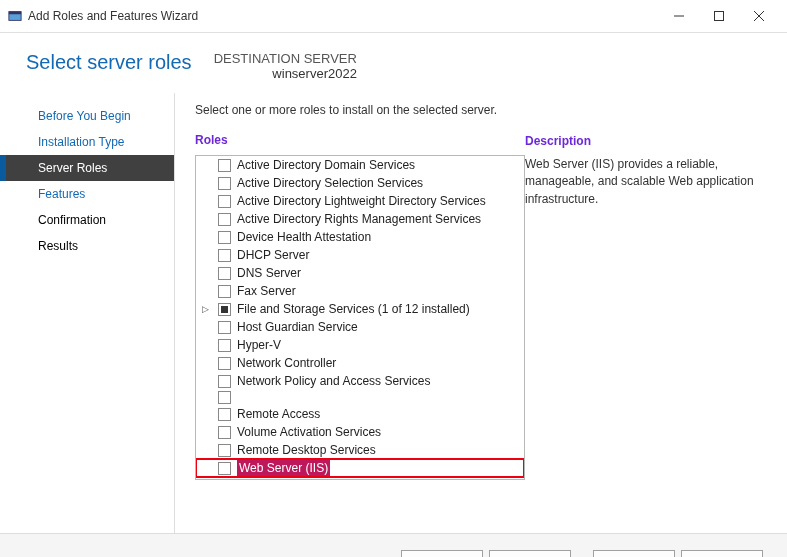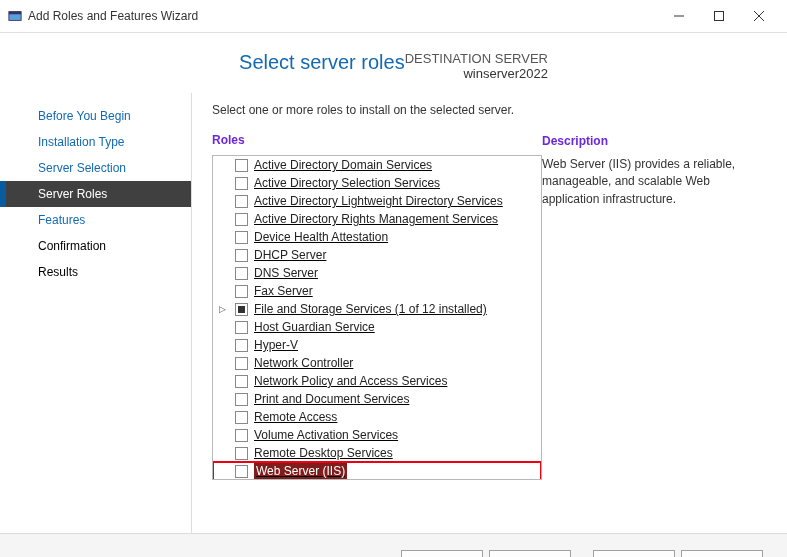--- a/index.html
+++ b/index.html
@@ -4,51 +4,51 @@
   <style>
     * { margin: 0; padding: 0; box-sizing: border-box; font-family: "Segoe UI", Arial, sans-serif; }
     body { width: 787px; height: 557px; background: #fff; overflow: hidden; font-size: 12px; }
     
     .titlebar { height: 30px; border-bottom: 1px solid #e0e0e0; display: flex; align-items: center; padding: 16px 8px; }
     .title-icon { width: 14px; height: 14px; margin-right: 6px; }
     .title-text { font-size: 12px; color: #333; flex: 1; }
     .win-btn { width: 40px; height: 28px; display: flex; align-items: center; justify-content: center; color: #555; cursor: pointer; }
     .win-btn svg { width: 10px; height: 10px; }
     
-    .header { padding: 18px 26px 12px 26px; display: flex; justify-content: center; align-items: flex-start; }
+    .header { padding: 18px 26px 12px 26px; display: flex; justify-content: flex-start; align-items: flex-start; gap: 22px; }
     .page-title { font-size: 20px; font-weight: 300; color: #1369b3; }
     .dest-block { text-align: right; font-size: 13px; }
     .dest-label { color: #555; }
     .dest-server { color: #333; }
     
     .body { display: flex; height: 440px; }
     
-    .sidebar { width: 192px; padding-top: 10px; border-right: 1px solid #ddd; margin-right: 0; }
+    .sidebar { width: 175px; padding-top: 10px; border-right: 1px solid #ddd; margin-right: 0; }
     .nav-item { padding: 4px 0 4px 38px; font-size: 12px; color: #1369b3; cursor: pointer; line-height: 18px; }
     .nav-item.active { background: #404040; color: #fff; padding-left: 32px; border-left: 6px solid #0a5a9e; }
     .nav-item.disabled { color: #000000; cursor: default; }
     
     .main { flex: 1; padding: 10px 22px 0 20px; display: flex; }
     .left-col { width: 330px; }
     .instruction { font-size: 12px; color: #333; margin-bottom: 16px; }
     .section-head { font-size: 12px; font-weight: 600; margin-bottom: 8px; color: #6d28d9; }
     
     .roles-box { border: 1px solid #b8b8b8; height: 325px; position: relative; background: #fff; }
     .roles-scroll { height: 100%; overflow-y: scroll; }
     .roles-scroll::-webkit-scrollbar { width: 17px; }
     .roles-scroll::-webkit-scrollbar-track { background: #f0f0f0; }
     .roles-scroll::-webkit-scrollbar-thumb { background: #c0c0c0; }
     .roles-scroll::-webkit-scrollbar-button { background: #f0f0f0; height: 17px; }
     
-    .role-row { display: flex; align-items: center; padding: 1px 6px 1px 22px; font-size: 12px; line-height: 16px; position: relative; text-decoration: underline; }
+    .role-row { display: flex; align-items: center; padding: 1px 6px 1px 22px; font-size: 12px; line-height: 16px; position: relative; }
     .role-row .expander { position: absolute; left: 6px; width: 10px; font-size: 9px; color: #555; }
     .role-check { width: 13px; height: 13px; border: 1px solid #888; margin-right: 6px; flex-shrink: 0; display: flex; align-items: center; justify-content: center; background: #fff; }
     .role-check.filled::after { content: ""; width: 7px; height: 7px; background: #333; display: block; }
     .role-label { color: #222; white-space: nowrap; }
-    .role-row.selected .role-label { background: #7f1d1d; color: #fff; padding: 0 2px; }
+    .role-row.selected .role-label { background: #be185d; color: #fff; padding: 0 2px; }
     .role-row.highlighted { outline: 2px solid #e01; outline-offset: -1px; }
     
     .right-col { flex: 1; padding-top: 31px; }
     .desc-text { font-size: 12px; color: #333; line-height: 1.45; margin-top: 4px; }
     
     .footer { height: 56px; border-top: 1px solid #ddd; background: #f5f5f5; display: flex; justify-content: flex-end; align-items: center; padding: 0 24px; gap: 6px; }
     .btn { width: 82px; height: 24px; font-size: 12px; border: 1px solid #a0a0a0; background: #fdfdfd; cursor: pointer; }
     .btn.disabled { color: #a0a0a0; cursor: default; }
     .btn-gap { width: 10px; }
     .u { text-decoration: underline; }
@@ -85,21 +85,20 @@
   <div class="dest-block">
     <div class="dest-label">DESTINATION SERVER</div>
     <div class="dest-server">winserver2022</div>
   </div>
 </div>
 
 <div class="body">
   <div class="sidebar" id="nav">
       <div class="nav-item">Before You Begin</div>
       <div class="nav-item">Installation Type</div>
-      <div class="nav-item">Server Selection</div>
       <div class="nav-item active">Server Roles</div>
       <div class="nav-item">Features</div>
       <div class="nav-item disabled">Confirmation</div>
       <div class="nav-item disabled">Results</div>
     </div>
 
   <div class="main">
     <div class="left-col">
       <div class="instruction">Select one or more roles to install on the selected server.</div>
       <div class="section-head">Roles</div>
@@ -153,21 +152,20 @@
             <div class="role-row">
               <span class="role-check"></span>
               <span class="role-label">Network Controller</span>
             </div>
             <div class="role-row">
               <span class="role-check"></span>
               <span class="role-label">Network Policy and Access Services</span>
             </div>
             <div class="role-row">
               <span class="role-check"></span>
-              <span class="role-label">Print and Document Services</span>
             </div>
             <div class="role-row">
               <span class="role-check"></span>
               <span class="role-label">Remote Access</span>
             </div>
             <div class="role-row">
               <span class="role-check"></span>
               <span class="role-label">Volume Activation Services</span>
             </div>
             <div class="role-row">

